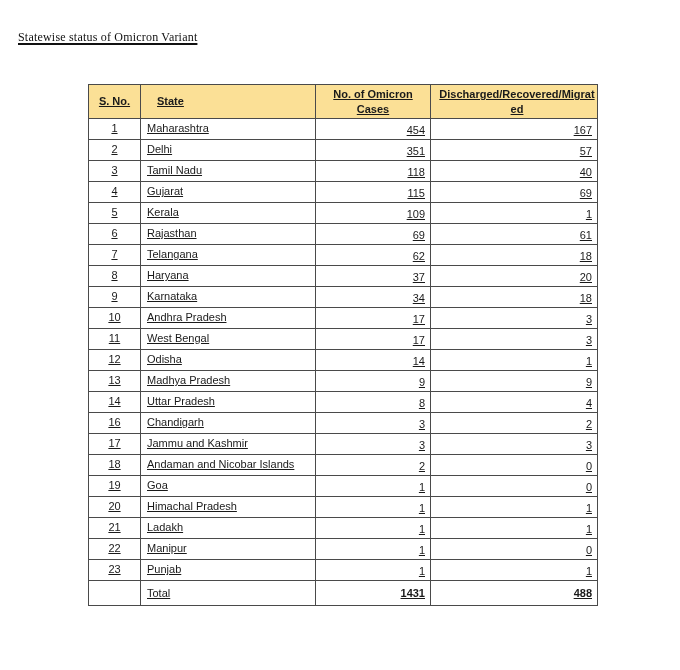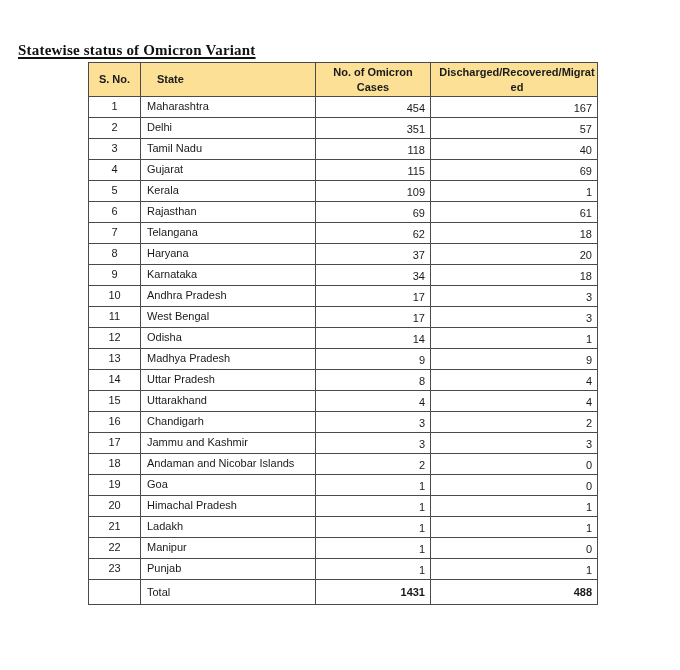--- a/index.html
+++ b/index.html
@@ -18,37 +18,37 @@
     height: 670px;
     position: relative;
     font-family: "Liberation Sans", sans-serif;
     color: var(--text-color);
   }
   .page-title {
     position: absolute;
     left: 18px;
     top: 30px;
     font-family: "Liberation Serif", serif;
-    font-size: 15px;
-    font-weight: bold;
+    font-size: 12px;
+    font-weight: normal;
     color: #111111;
     text-decoration: underline;
     text-decoration-thickness: 1.5px;
     text-underline-offset: 2px;
     letter-spacing: 0.2px;
     white-space: nowrap;
-    margin-top: 12px;
   }
   table.omicron-table {
     position: absolute;
     left: 88px;
-    top: 62px;
+    top: 84px;
     width: 509px;
     border-collapse: collapse;
     table-layout: fixed;
+    text-decoration: underline;
   }
   .omicron-table th,
   .omicron-table td {
     border: 1.5px solid var(--border-color);
     font-size: 11px;
     color: var(--text-color);
     padding: 0;
     overflow: hidden;
   }
   .col-sno   { width: 52px; }
@@ -201,26 +201,20 @@
       <td class="c-num">9</td>
       <td class="c-num">9</td>
     </tr>
     <tr>
       <td class="c-sno">14</td>
       <td class="c-state">Uttar Pradesh</td>
       <td class="c-num">8</td>
       <td class="c-num">4</td>
     </tr>
     <tr>
-      <td class="c-sno">15</td>
-      <td class="c-state">Uttarakhand</td>
-      <td class="c-num">4</td>
-      <td class="c-num">4</td>
-    </tr>
-    <tr>
       <td class="c-sno">16</td>
       <td class="c-state">Chandigarh</td>
       <td class="c-num">3</td>
       <td class="c-num">2</td>
     </tr>
     <tr>
       <td class="c-sno">17</td>
       <td class="c-state">Jammu and Kashmir</td>
       <td class="c-num">3</td>
       <td class="c-num">3</td>

